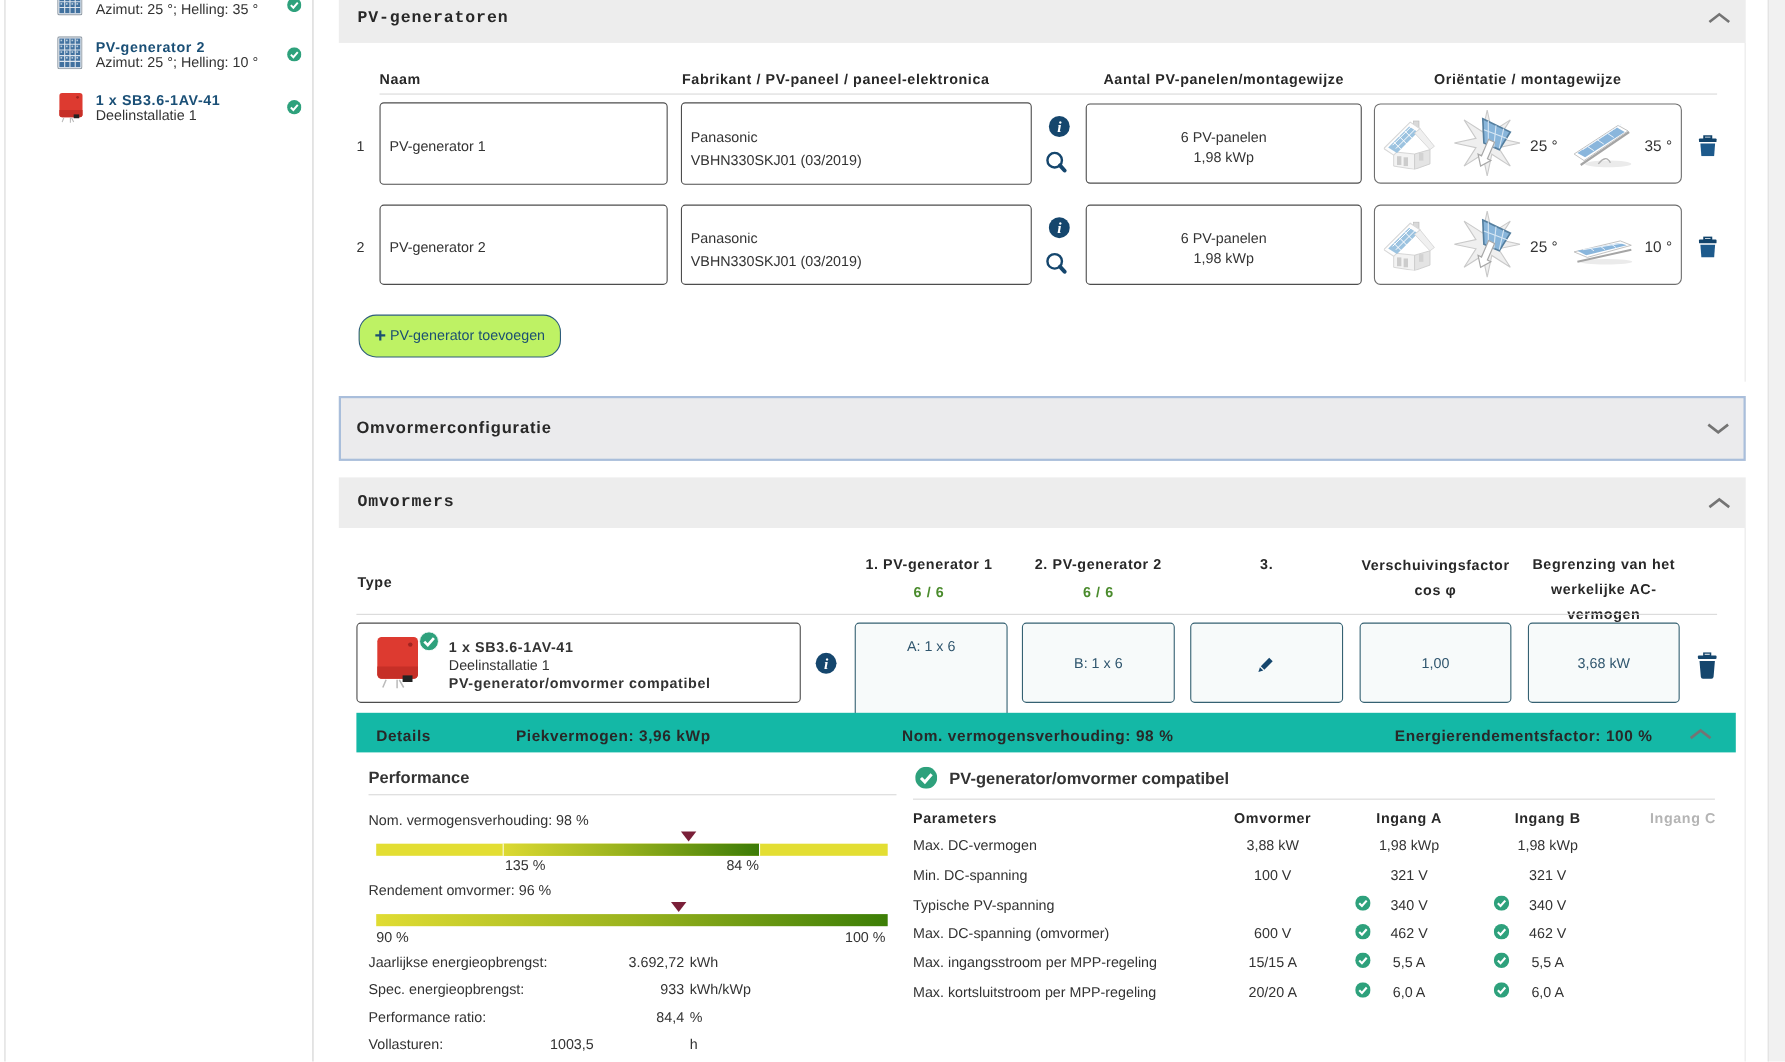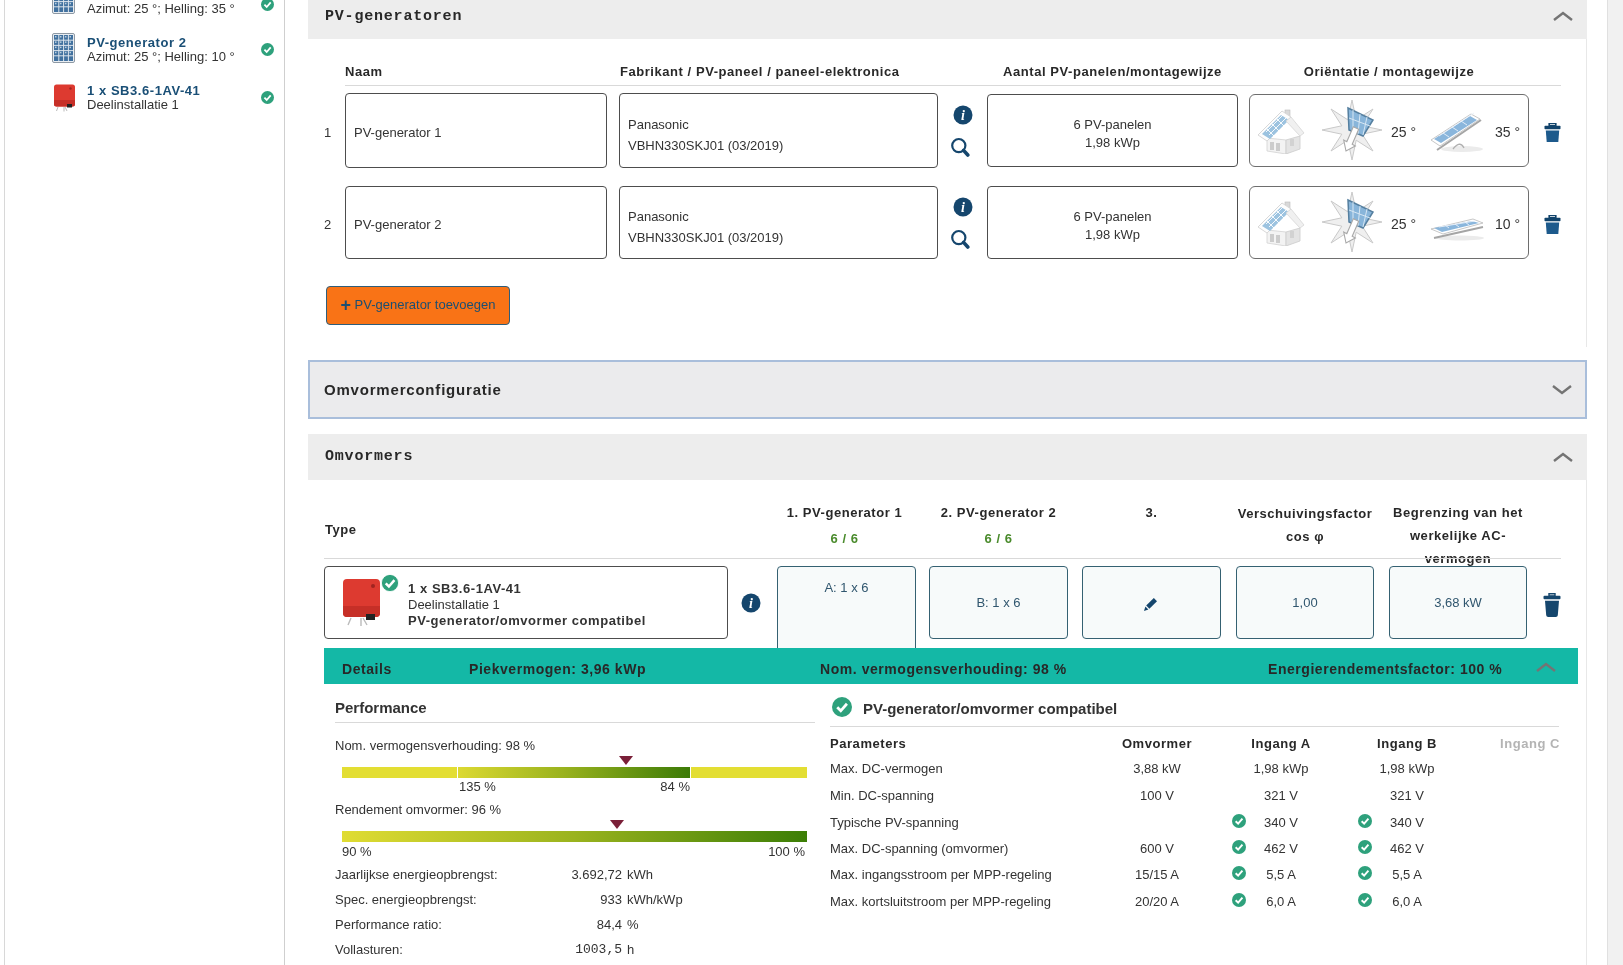--- a/index.html
+++ b/index.html
@@ -251,21 +251,21 @@
       <line x1="35" y1="18" x2="39" y2="21"></line>
     </g>
 </svg>
 <div class="abs" style="left:1495px;top:216px;font-size:14px;">10 °</div>
 <svg class="abs" style="left:1544px;top:215px;" width="17" height="19" viewBox="0 0 17 19">
   <path d="M5.2 0.5 h6.6 v2.3 h-6.6 z" fill="none" stroke="#11436b" stroke-width="1.6"></path>
   <rect x="0.5" y="2.8" width="16" height="3.4" rx="0.8" fill="#11436b"></rect>
   <path d="M1.8 7.4 h13.4 l-0.9 11.6 h-11.6 z" fill="#1d5a8c"></path>
 </svg>
 
-<div class="abs" style="left:326px;top:286px;width:184px;height:39px;border:1.5px solid #2d5d7b;border-radius:4px;background:#f97316;color:#1b4f72;font-size:13px;line-height:36px;text-align:center;"><span style="font-size:18px;font-weight:bold;vertical-align:-2px;">+</span> PV-generator toevoegen</div>
+<div class="abs" style="left:326px;top:286px;width:184px;height:39px;border:1.5px solid #2d5d7b;border-radius:16px;background:#bef264;color:#1b4f72;font-size:13px;line-height:36px;text-align:center;"><span style="font-size:18px;font-weight:bold;vertical-align:-2px;">+</span> PV-generator toevoegen</div>
 
 <div class="abs" style="left:1586px;top:39px;width:1px;height:308px;background:#e8e8e8;"></div>
 <div class="abs" style="left:1586px;top:480px;width:1px;height:485px;background:#e8e8e8;"></div>
 
 <div class="abs" style="left:308px;top:360px;width:1279px;height:59px;background:#ebebed;border:2px solid #a9bedb;">
   <div class="abs b" style="left:14px;top:19px;font-size:15px;color:#282828;letter-spacing:0.8px;">Omvormerconfiguratie</div>
   <svg class="chev" style="right:12px;top:22px;" viewBox="0 0 22 12">
       <polyline points="2,2 11,9 20,2" fill="none" stroke="#747474" stroke-width="2.4"></polyline>
     </svg>
 </div>
@@ -351,21 +351,21 @@
 <div class="abs txt13" style="left:335px;top:867px;">Jaarlijkse energieopbrengst:</div>
 <div class="abs txt13" style="left:500px;top:867px;width:122px;text-align:right;">3.692,72</div>
 <div class="abs txt13" style="left:627px;top:867px;">kWh</div>
 <div class="abs txt13" style="left:335px;top:892px;">Spec. energieopbrengst:</div>
 <div class="abs txt13" style="left:500px;top:892px;width:122px;text-align:right;">933</div>
 <div class="abs txt13" style="left:627px;top:892px;">kWh/kWp</div>
 <div class="abs txt13" style="left:335px;top:917px;">Performance ratio:</div>
 <div class="abs txt13" style="left:500px;top:917px;width:122px;text-align:right;">84,4</div>
 <div class="abs txt13" style="left:627px;top:917px;">%</div>
 <div class="abs txt13" style="left:335px;top:942px;">Vollasturen:</div>
-<div class="abs txt13" style="left:500px;top:942px;width:122px;text-align:right;font-family:Liberation Mono, monospace;">1003,5</div>
+<div class="abs txt13" style="left:500px;top:942px;width:122px;">1003,5</div>
 <div class="abs txt13" style="left:627px;top:942px;">h</div>
 
 <svg class="abs" style="left:832px;top:697px;" width="20" height="20" viewBox="0 0 13 13">
   <circle cx="6.5" cy="6.5" r="6.5" fill="#2ea17c"></circle>
     <polyline points="3.4,6.7 5.7,9 9.7,4.4" fill="none" stroke="#fff" stroke-width="1.8"></polyline>
 </svg>
 <div class="abs b ls0" style="left:863px;top:700px;font-size:15px;color:#333;">PV-generator/omvormer compatibel</div>
 <div class="abs" style="left:830px;top:726px;width:729px;height:1px;background:#d9d9d9;"></div>
 <div class="abs txt13 b" style="left:830px;top:736px;color:#282828;">Parameters</div>
 <div class="abs txt13 b" style="left:1097px;top:736px;width:120px;text-align:center;color:#282828;">Omvormer</div>

